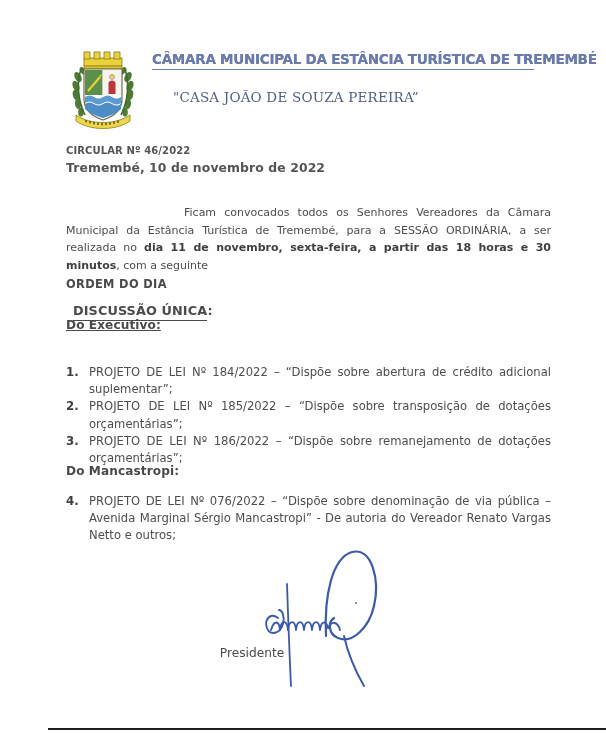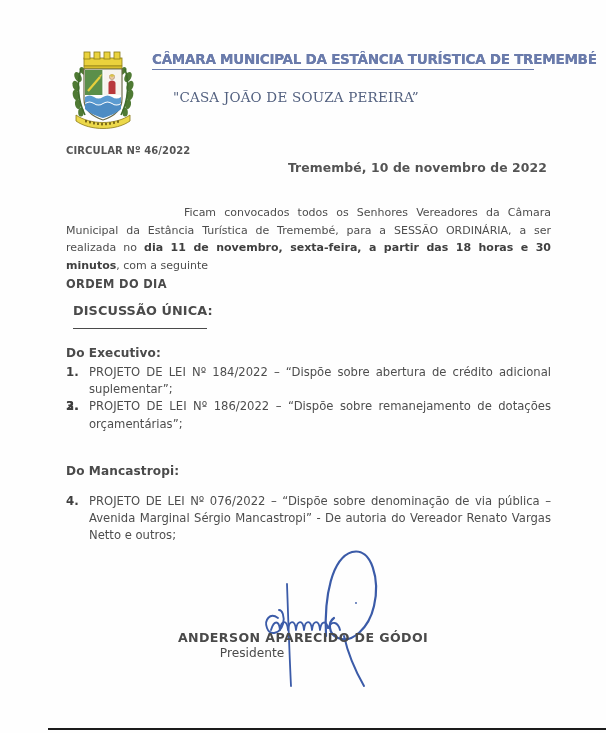--- a/index.html
+++ b/index.html
@@ -83,21 +83,20 @@
     font-weight: 700;
     font-size: 10px;
     color: #545454;
     letter-spacing: 0.1px;
   }
   .date-line {
     position: absolute;
     left: 0;
     top: 160px;
     width: 485px;
-    text-align: right;
     font-weight: 700;
     font-size: 12.4px;
     color: #545454;
     letter-spacing: 0.1px;
   }
   .date-line .inner { padding-right: 4px; }
 
   .paragraph {
     position: absolute;
     left: 0;
@@ -127,32 +126,32 @@
     position: absolute;
     left: 7px;
     top: 303px;
     font-weight: 700;
     font-size: 12.8px;
     color: #4a4a4a;
     letter-spacing: 0.1px;
   }
   .discussao .u {
     border-bottom: 1.4px solid #4a4a4a;
-    padding-bottom: 10px;
+    padding-bottom: 2px;
   }
 
   .subhead {
     position: absolute;
     left: 0;
     font-weight: 700;
     font-size: 12.1px;
     color: #4a4a4a;
     letter-spacing: 0.1px;
   }
-  .subhead-exec { top: 346px; }
+  .subhead-exec { top: 318px; text-decoration: underline; }
   .subhead-legis { top: 464px; }
 
   .list {
     position: absolute;
     left: 0;
     width: 485px;
     margin: 0;
     padding: 0;
     list-style: none;
   }
@@ -320,20 +319,21 @@
 
     <div class="subhead subhead-exec">Do Executivo:</div>
 
     <ul class="list list-exec">
       <li>
         <span class="num">1.</span>
         <span>PROJETO DE LEI Nº 184/2022 – “Dispõe sobre abertura de crédito adicional suplementar”;</span>
       </li>
       <li>
         <span class="num">2.</span>
+        <span>PROJETO DE LEI Nº 185/2022 – “Dispõe sobre transposição de dotações orçamentárias”;</span>
       </li>
       <li>
         <span class="num">3.</span>
         <span>PROJETO DE LEI Nº 186/2022 – “Dispõe sobre remanejamento de dotações orçamentárias”;</span>
       </li>
     </ul>
 
     <div class="subhead subhead-legis">Do Mancastropi:</div>
 
     <ul class="list list-legis">
@@ -360,18 +360,17 @@
           <path d="M31 90 c3 -10, 8 -10, 9 0 c1 -10, 7 -11, 8 0 c1 -10, 7 -11, 8 0 c1 -10, 7 -11, 8 0
                    c1 -10, 7 -11, 8 0 c1 -10, 7 -11, 8 0 c1 -9, 6 -10, 8 -2" stroke-width="1.9"></path>
 
           <path d="M88 88 c4 -8, 10 -6, 12 2" stroke-width="1.9"></path>
 
           <circle cx="116" cy="63" r="0.9" fill="#3b5ba8" stroke="none"></circle>
         </g>
       </svg>
     </div>
 
-    <div class="sig-name">ANDERSON APARECIDO DE GÓDOI</div>
     <div class="sig-role">Presidente</div>
   </div>
 
   <div class="footer-rule"></div>
 </div>
 
 </body></html>

